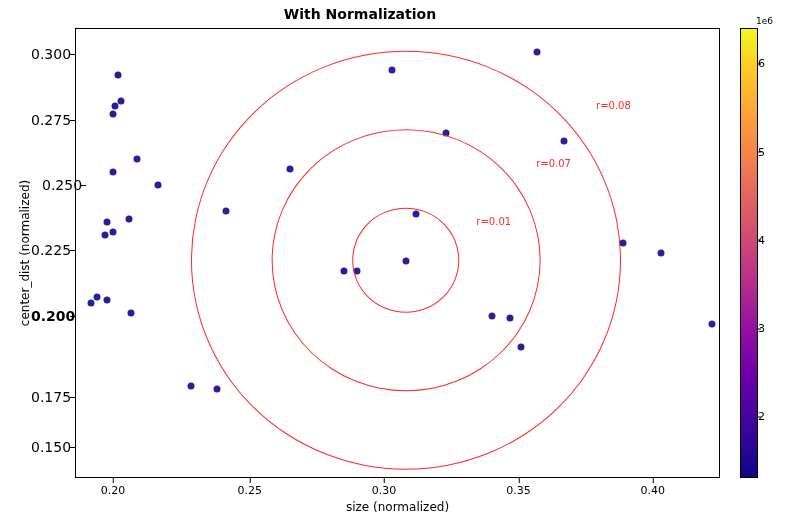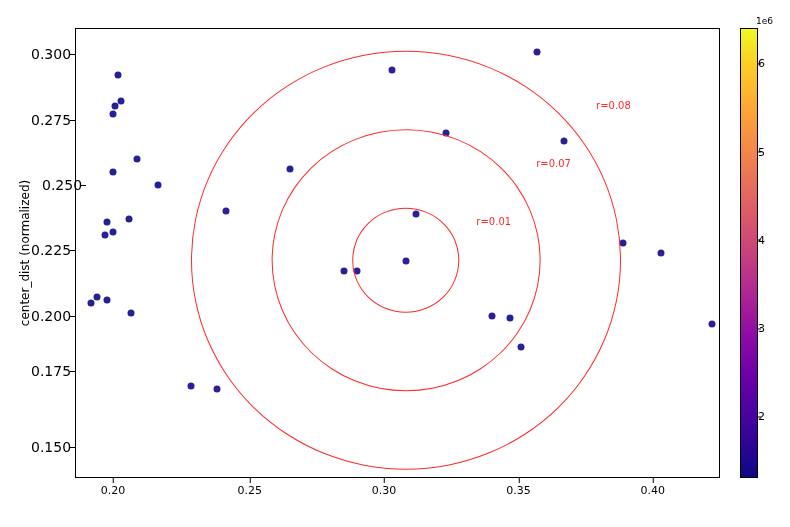--- a/index.html
+++ b/index.html
@@ -144,35 +144,37 @@
     position: absolute;
     left: 756px;
     top: 16px;
     font-size: 9px;
   }
 </style>
 </head>
 <body>
 
 <div class="figure">
+  <div class="title">With Normalization</div>
 
   <div class="axes" id="axes"></div>
 
+  <div class="xlabel">size (normalized)</div>
   <div class="ylabel">center_dist (normalized)</div>
 
   <div class="cbar"></div>
   <div class="cbar-exp">1e6</div>
 <div class="tick-x" style="left: 113px; top: 484px;">0.20<div class="mark"></div></div>
     <div class="tick-x" style="left: 249.688px; top: 484px;">0.25<div class="mark"></div></div>
     <div class="tick-x" style="left: 384.062px; top: 484px;">0.30<div class="mark"></div></div>
     <div class="tick-x" style="left: 518.438px; top: 484px;">0.35<div class="mark"></div></div>
     <div class="tick-x" style="left: 652.812px; top: 484px;">0.40<div class="mark"></div></div>
     <div class="tick-y" style="left: 31px; top: 446.605px; width: 38px;">0.150<div class="mark"></div></div>
-    <div class="tick-y" style="left: 31px; top: 371px; width: 38px;">0.175<div class="mark"></div></div>
-    <div class="tick-y" style="left: 31px; top: 315.791px; width: 38px;">0.200<div class="mark"></div></div>
+    <div class="tick-y" style="left: 31px; top: 397px; width: 38px;">0.175<div class="mark"></div></div>
+    <div class="tick-y" style="left: 31px; top: 315.791px; width: 38px; font-weight: bold;">0.200<div class="mark"></div></div>
     <div class="tick-y" style="left: 31px; top: 250.384px; width: 38px;">0.225<div class="mark"></div></div>
     <div class="tick-y" style="left: 31px; top: 184.977px; width: 38px; margin-left: 11px;">0.250<div class="mark"></div></div>
     <div class="tick-y" style="left: 31px; top: 119.57px; width: 38px;">0.275<div class="mark"></div></div>
     <div class="tick-y" style="left: 31px; top: 54.1628px; width: 38px;">0.300<div class="mark"></div></div>
     <div class="cbar-tick" style="top: 416.235px;">2<div class="mark"></div></div>
     <div class="cbar-tick" style="top: 328px;">3<div class="mark"></div></div>
     <div class="cbar-tick" style="top: 239.765px;">4<div class="mark"></div></div>
     <div class="cbar-tick" style="top: 151.529px;">5<div class="mark"></div></div>
     <div class="cbar-tick" style="top: 63.2941px;">6<div class="mark"></div></div>
     <div class="point" style="left: 91.125px; top: 302.709px; width: 7px; height: 7px; background: rgb(13, 8, 135); opacity: 0.9;"></div>

